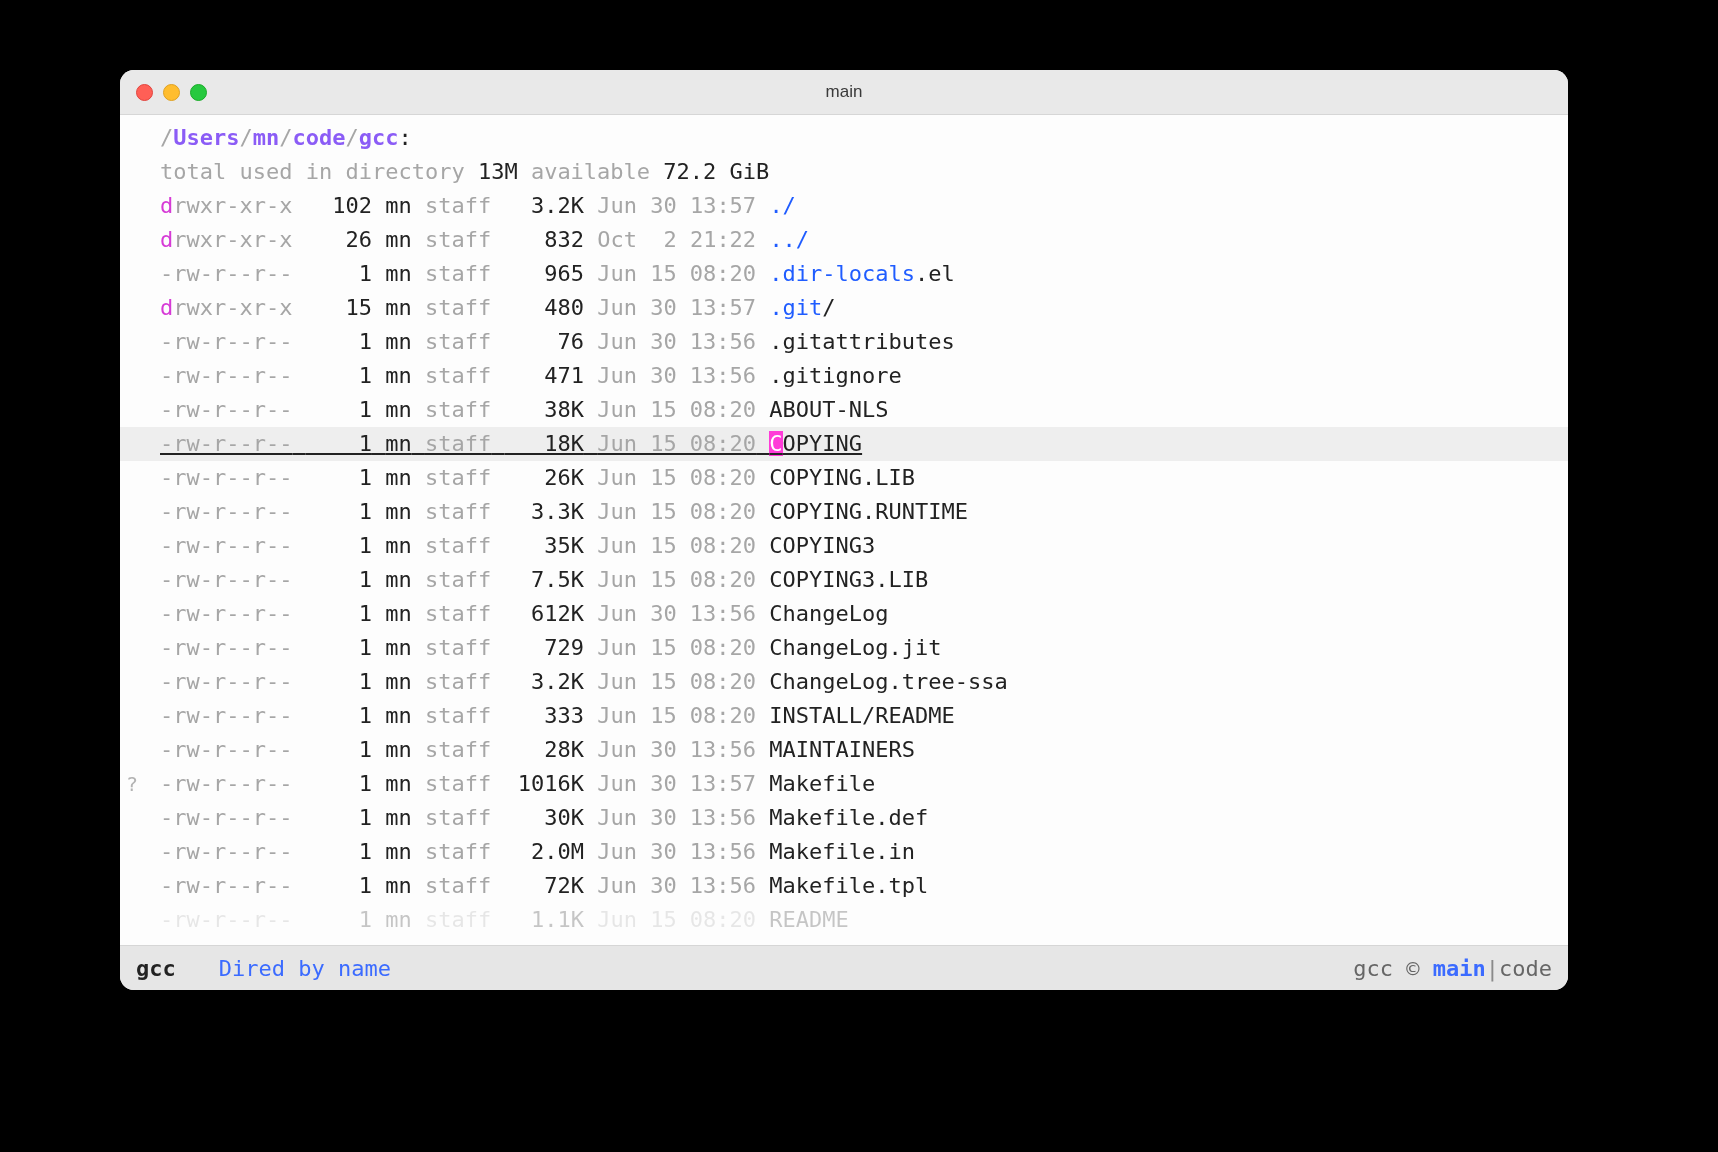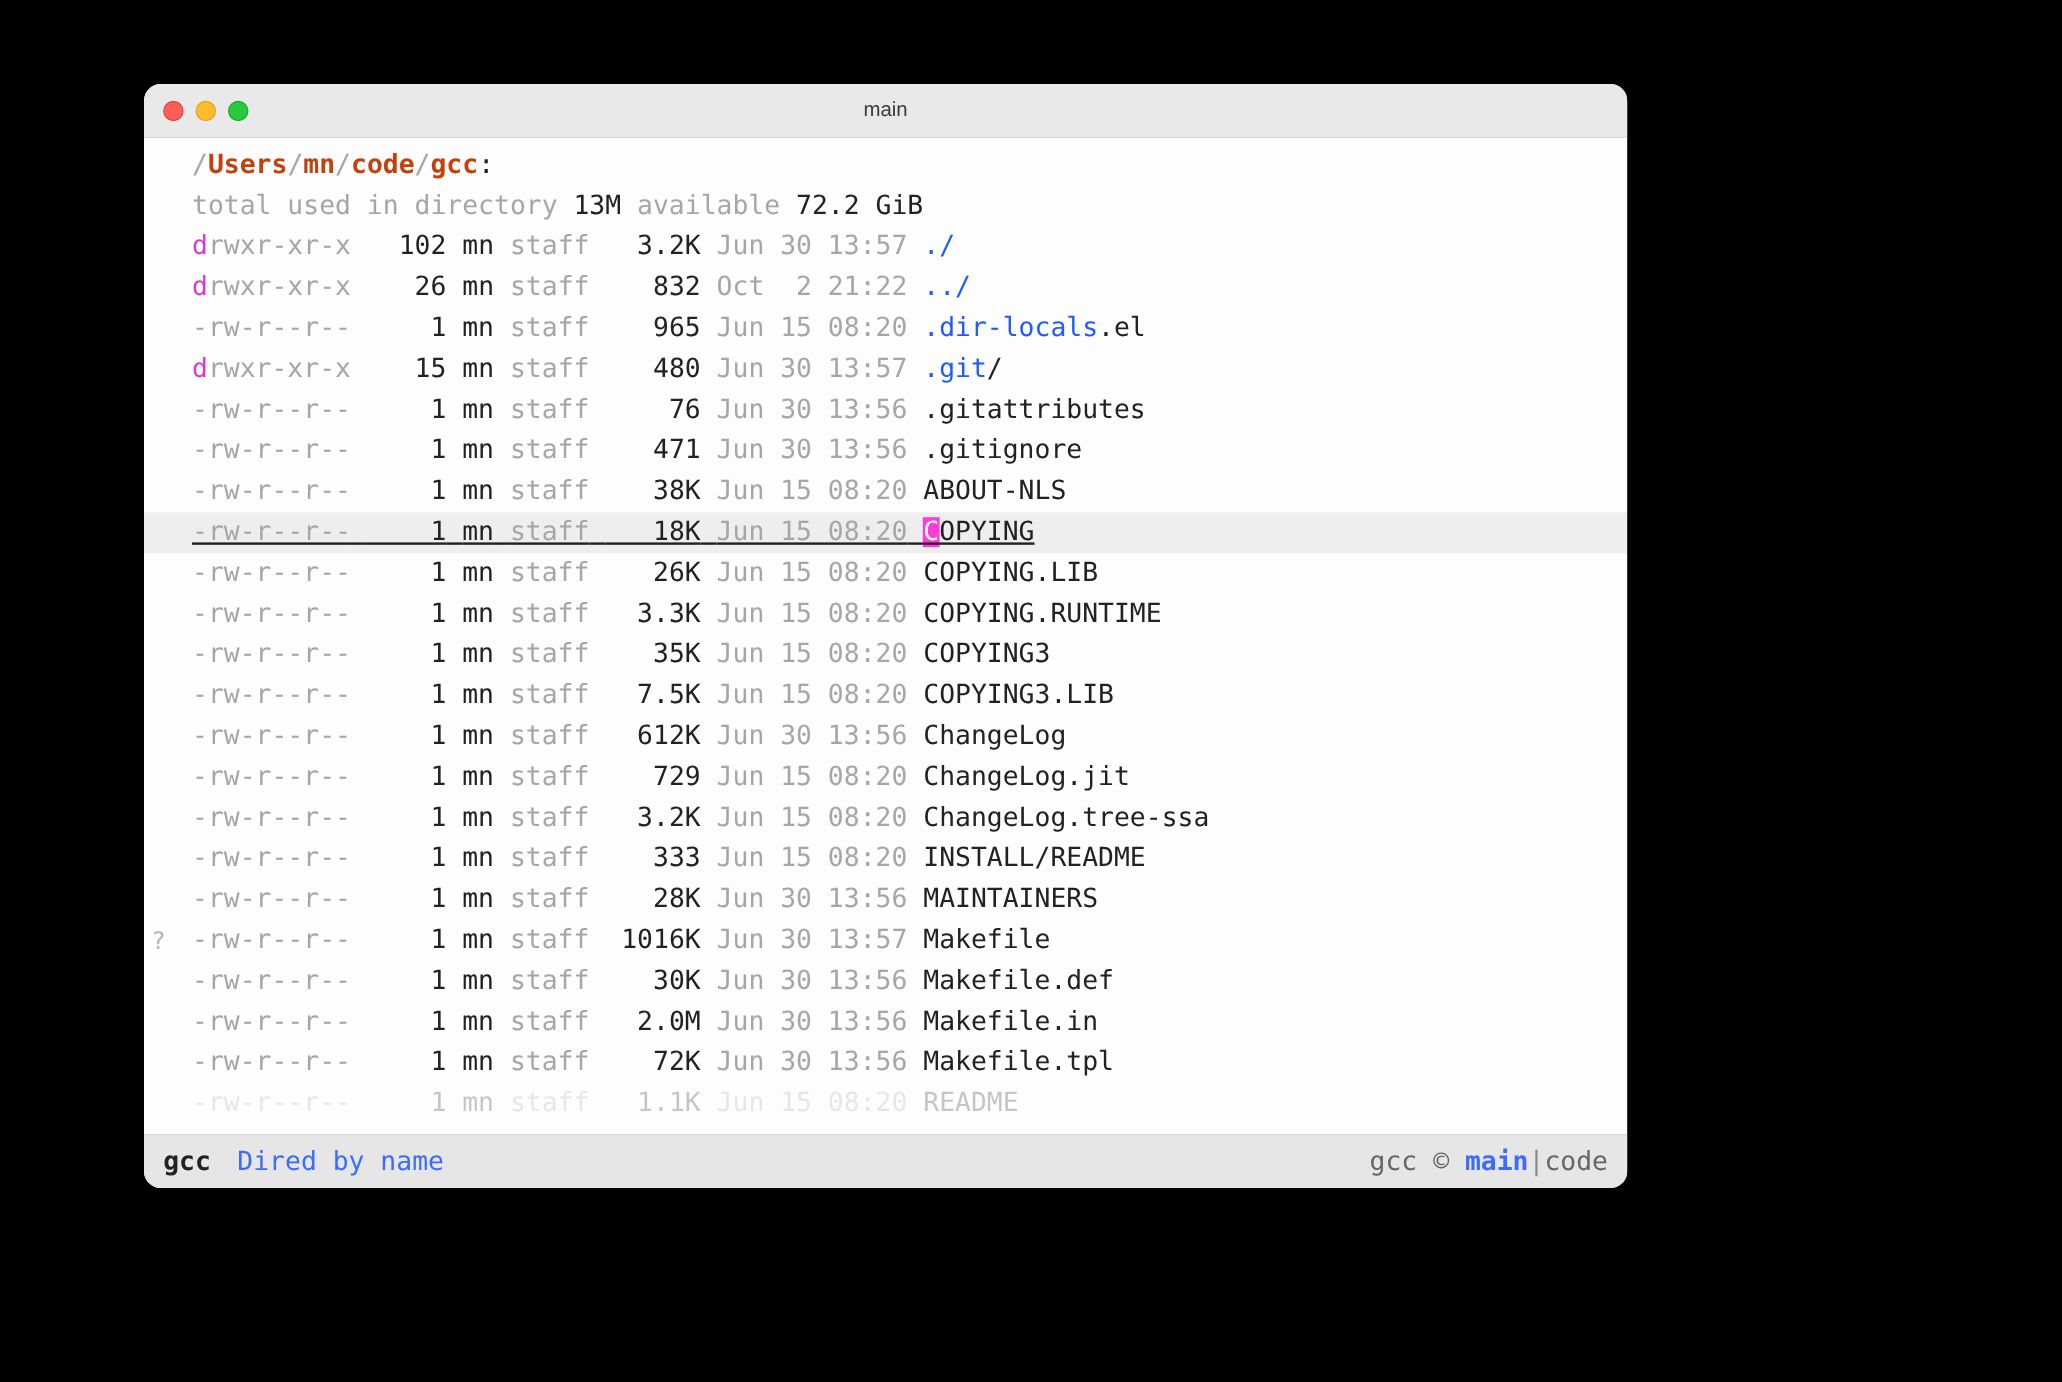--- a/index.html
+++ b/index.html
@@ -7,21 +7,21 @@
     padding: 0;
     background: #000;
     width: 1718px;
     height: 1152px;
     font-family: "SF Mono", "Menlo", "Consolas", monospace;
   }
   .window {
     position: absolute;
     left: 120px;
     top: 70px;
-    width: 1236px;
+    width: 1448px;
     height: 920px;
     background: #fdfdfd;
     border-radius: 14px;
     box-shadow: 0 30px 70px rgba(0,0,0,0.6);
     overflow: hidden;
     display: flex;
     flex-direction: column;
   }
   .titlebar {
     height: 44px;
@@ -74,21 +74,21 @@
   }
   .fringe-q {
     position: absolute;
     left: 6px;
     color: #b3b3b3;
     font-size: 20px;
   }
 
   
   .dim   { color: #a6a6a6; }
-  .blue  { color: #c2410c; font-weight: 600; }
+  .blue  { color: #8b5cf6; font-weight: 600; }
   .blue-n{ color: #1f5cff; }
   .mag   { color: #d63ad6; }
   .cursor{
     background: #ff3bd8;
     color: #ffffff;
   }
 
   .modeline {
     height: 44px;
     flex: 0 0 auto;
@@ -96,21 +96,21 @@
     border-top: 1px solid #d6d6d6;
     display: flex;
     align-items: center;
     font-size: 22px;
     padding: 0 16px 0 16px;
     color: #666;
   }
   .modeline .left  { display:flex; gap: 22px; align-items:center; }
   .modeline .right { margin-left:auto; display:flex; gap: 0; align-items:center; }
   .ml-buf  { color:#222; font-weight:700; }
-  .ml-mode { color:#3b6bff; }
+  .ml-mode { color:#3b6bff;margin-left:21px; }
   .ml-branch { color:#3b6bff; font-weight:600; }
   .ml-sep  { color:#8a8a8a; }
 </style>
 </head>
 <body>
 
 <div class="window">
 
   <div class="titlebar">
     <div class="traffic">

